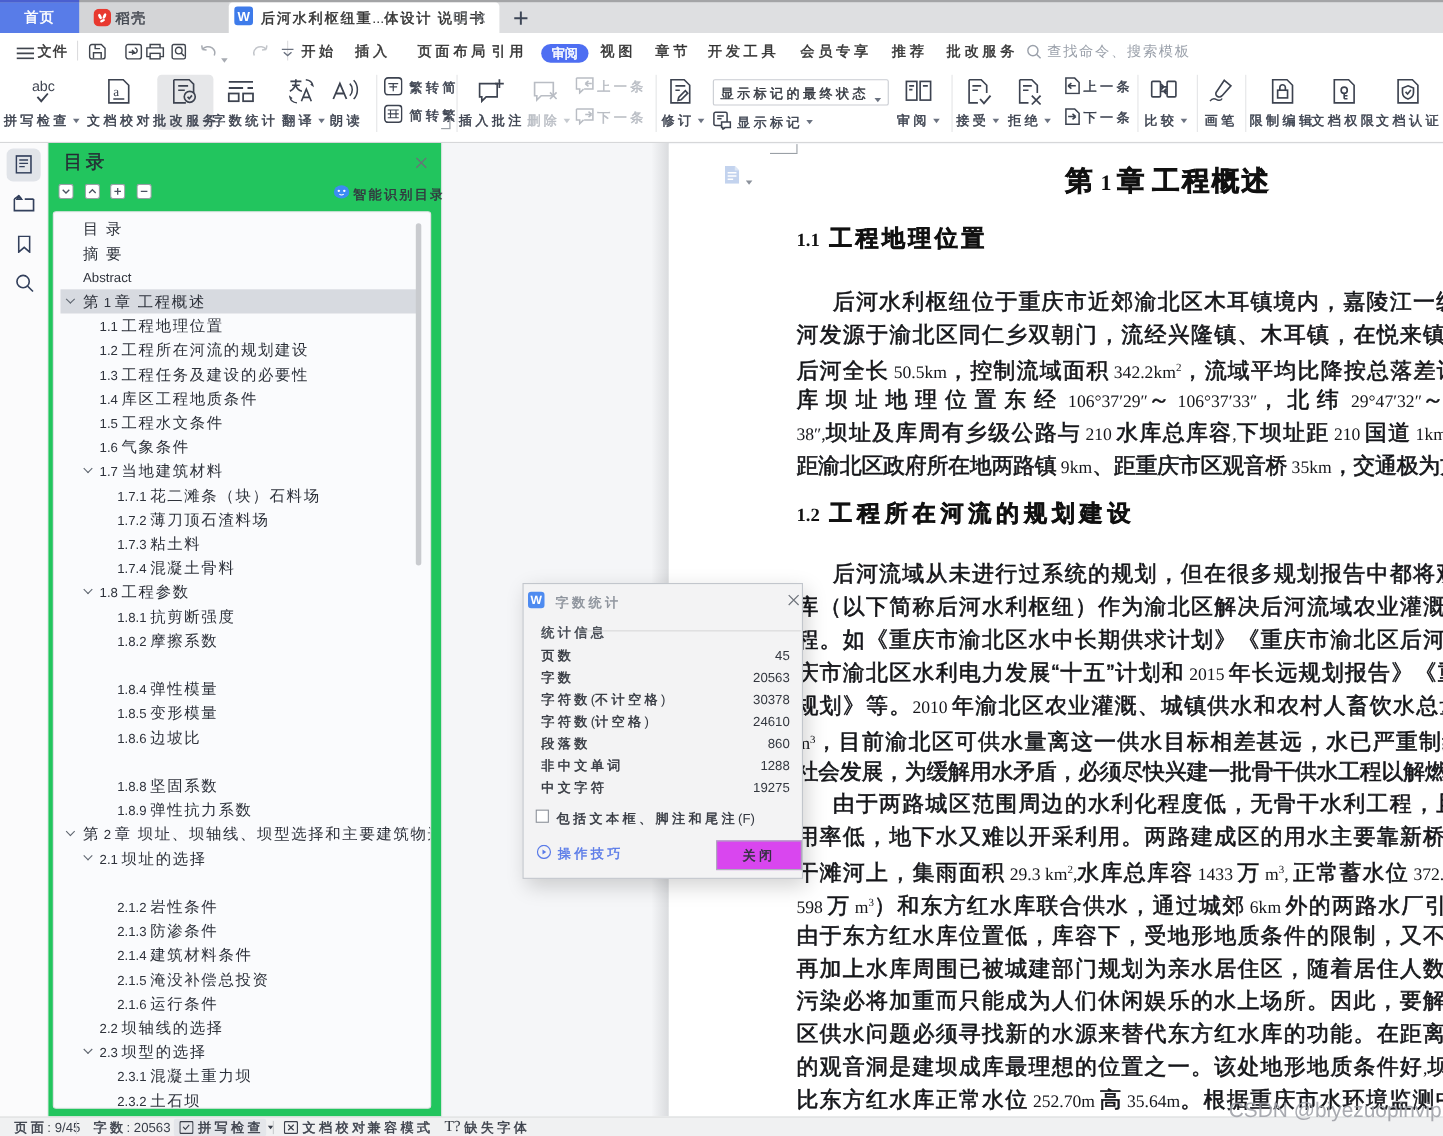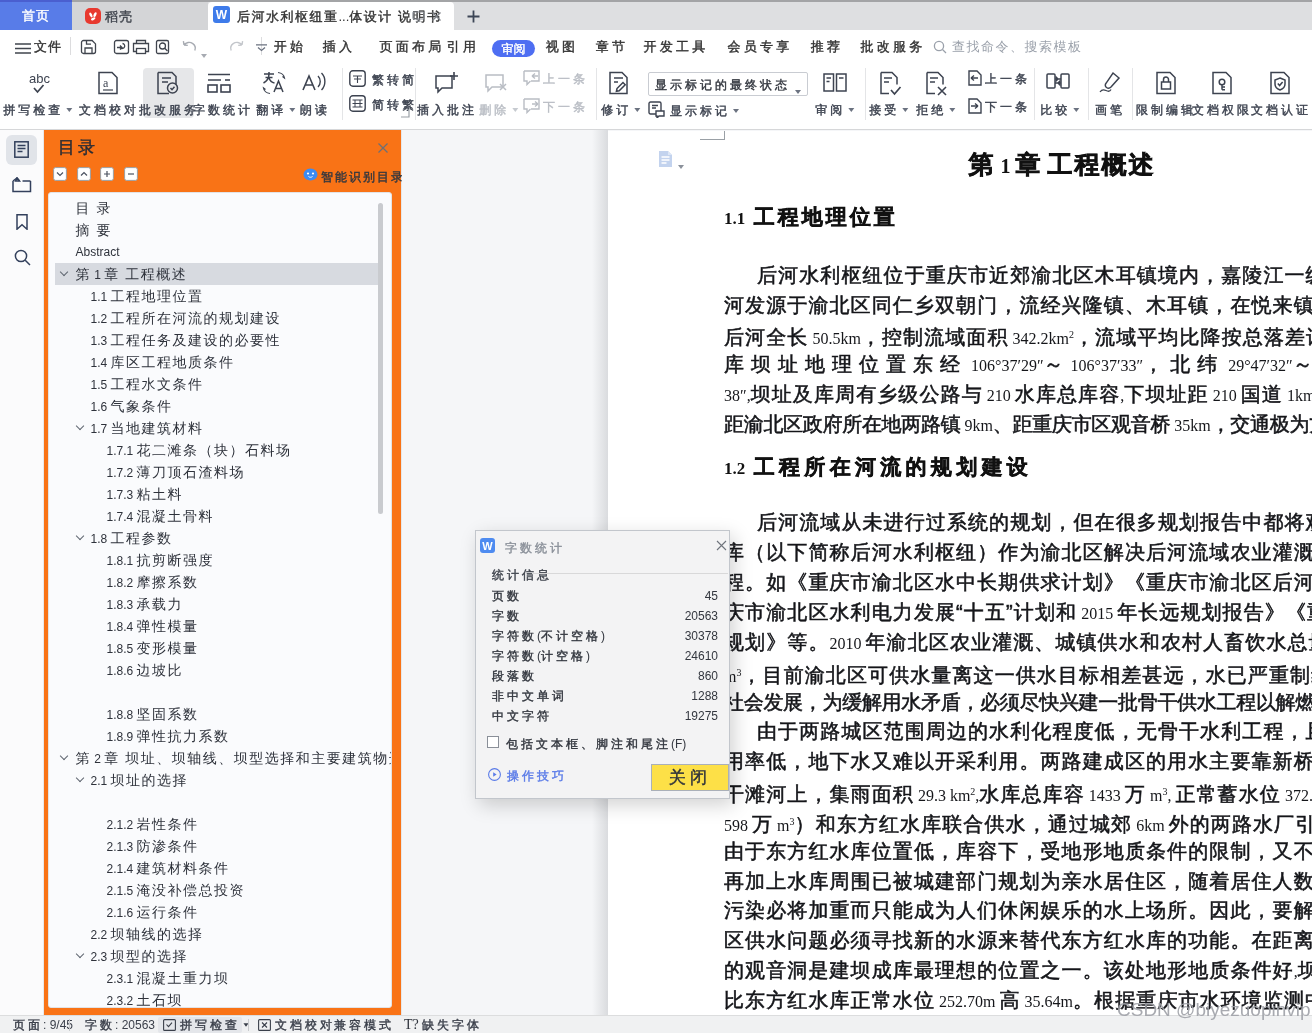--- a/index.html
+++ b/index.html
@@ -20,21 +20,21 @@
 
 #ribbon{left:0;top:62px;width:1312px;height:68px;background:#fff;border-bottom:1px solid #d6d7d9}
 .rlab{position:absolute;top:41px;height:14px;line-height:14px;font-size:12px;color:#3b414e;transform:translateX(-50%);white-space:nowrap}
 .rsep{position:absolute;top:6px;width:1px;height:52px;background:#e4e5e7}
 .ric{position:absolute;top:8px;width:26px;height:26px;transform:translateX(-50%)}
 .dis{color:#b9bdc4}
 .dn{display:inline-block;width:0;height:0;border-left:3.5px solid transparent;border-right:3.5px solid transparent;border-top:4px solid #6b7280;vertical-align:2px}
 
 #sidebar{left:0;top:130px;width:44px;height:885px;background:#fbfbfc;border-right:1px solid #e8e8ea}
 
-#toc{left:44px;top:130px;width:358px;height:885px;background:#f97316;border-right:1px solid #e6e7e9}
+#toc{left:44px;top:130px;width:358px;height:885px;background:#22c55e;border-right:1px solid #e6e7e9}
 #toclist{position:absolute;left:4px;top:62px;width:344px;height:816px;background:#fafbfd;border:1px solid #e2e3e6;border-radius:3px;overflow:hidden}
 .trow{position:absolute;left:0;width:100%;height:22px;line-height:22px;font-size:12px;color:#2e323b;white-space:nowrap}
 .tz{font-size:14px;letter-spacing:1.5px}
 .chev{position:absolute;top:8px;width:7px;height:7px}
 .chev i{display:block;width:6px;height:6px;border-right:1.4px solid #5f6670;border-bottom:1.4px solid #5f6670;transform:rotate(45deg);margin-top:-2px}
 
 #docarea{left:402px;top:130px;width:910px;height:885px;background:#f5f6f8;overflow:hidden}
 #pgshadow{position:absolute;left:190px;top:0;width:16px;height:885px;background:linear-gradient(to right,rgba(120,124,130,0) 0%,rgba(120,124,130,.22) 100%)}
 #page{position:absolute;left:206px;top:1px;width:704px;height:884px;background:#fff;overflow:hidden}
 .bl{position:absolute;font-family:"Liberation Serif",serif;font-size:16px;line-height:19px;color:#15161a;white-space:nowrap}
@@ -417,21 +417,20 @@
         </span><span style="margin-left:41.5px">1.7 <span class="tz">当地建筑材料</span></span></div>
 <div class="trow" style="top:246px"><span style="margin-left:57.5px">1.7.1 <span class="tz">花二滩条（块）石料场</span></span></div>
 <div class="trow" style="top:268px"><span style="margin-left:57.5px">1.7.2 <span class="tz">薄刀顶石渣料场</span></span></div>
 <div class="trow" style="top:290px"><span style="margin-left:57.5px">1.7.3 <span class="tz">粘土料</span></span></div>
 <div class="trow" style="top:312px"><span style="margin-left:57.5px">1.7.4 <span class="tz">混凝土骨料</span></span></div>
 <div class="trow" style="top:334px"><span class="chev" style="left:27.5px">
           <i></i>
         </span><span style="margin-left:41.5px">1.8 <span class="tz">工程参数</span></span></div>
 <div class="trow" style="top:356px"><span style="margin-left:57.5px">1.8.1 <span class="tz">抗剪断强度</span></span></div>
 <div class="trow" style="top:378px"><span style="margin-left:57.5px">1.8.2 <span class="tz">摩擦系数</span></span></div>
-<div class="trow" style="top:400px"><span style="margin-left:57.5px">1.8.3 <span class="tz">承载力</span></span></div>
 <div class="trow" style="top:422px"><span style="margin-left:57.5px">1.8.4 <span class="tz">弹性模量</span></span></div>
 <div class="trow" style="top:444px"><span style="margin-left:57.5px">1.8.5 <span class="tz">变形模量</span></span></div>
 <div class="trow" style="top:466px"><span style="margin-left:57.5px">1.8.6 <span class="tz">边坡比</span></span></div>
 <div class="trow" style="top:510px"><span style="margin-left:57.5px">1.8.8 <span class="tz">坚固系数</span></span></div>
 <div class="trow" style="top:532px"><span style="margin-left:57.5px">1.8.9 <span class="tz">弹性抗力系数</span></span></div>
 <div class="trow" style="top:554px"><span class="chev" style="left:11.5px">
           <i></i>
         </span><span style="margin-left:26.5px"><span class="tz">第</span> 2 <span class="tz">章 坝址、坝轴线、坝型选择和主要建筑物选择</span></span></div>
 <div class="trow" style="top:576px"><span class="chev" style="left:27.5px">
           <i></i>
@@ -539,14 +538,14 @@
     <div class="dval" style="top:155px">1288</div>
 <div class="drow" style="top:175px"><span class="z">中文字符</span></div>
     <div class="dval" style="top:175px">19275</div>
 <div class="ab" style="left:11px;top:205px;width:12px;height:12px;background:#fff;border:1px solid #8a8f98"></div>
 <div class="ab nw" style="left:30px;top:205px"><span class="z">包括文本框、脚注和尾注</span>(F)</div>
 <svg class="ab" style="left:12px;top:237px" width="13" height="13" viewBox="0 0 13 13">
       <circle cx="6.5" cy="6.5" r="5.9" fill="none" stroke="#5a7be8" stroke-width="1.1"></circle>
       <path d="M5.2 4.2 l3.4 2.3 -3.4 2.3 Z" fill="#5a7be8"></path>
     </svg>
 <div class="ab nw" style="left:31px;top:237px;color:#5a7be8"><span class="z">操作技巧</span></div>
-<div class="ab" style="left:175px;top:233px;width:78px;height:27px;background:#fde047;border:1px solid #aab0b9;font-size:17px;color:#2e323b;text-align:center;line-height:26px"><span class="z">关闭</span></div>
+<div class="ab" style="left:175px;top:233px;width:78px;height:27px;background:#d946ef;border:1px solid #aab0b9;font-size:12px;color:#2e323b;text-align:center;line-height:26px"><span class="z">关闭</span></div>
 </div>
 
 </body></html>

